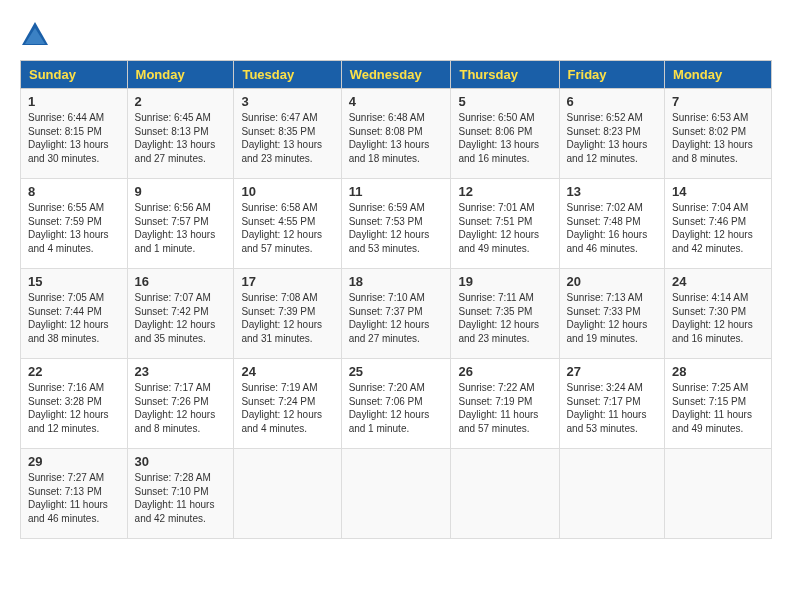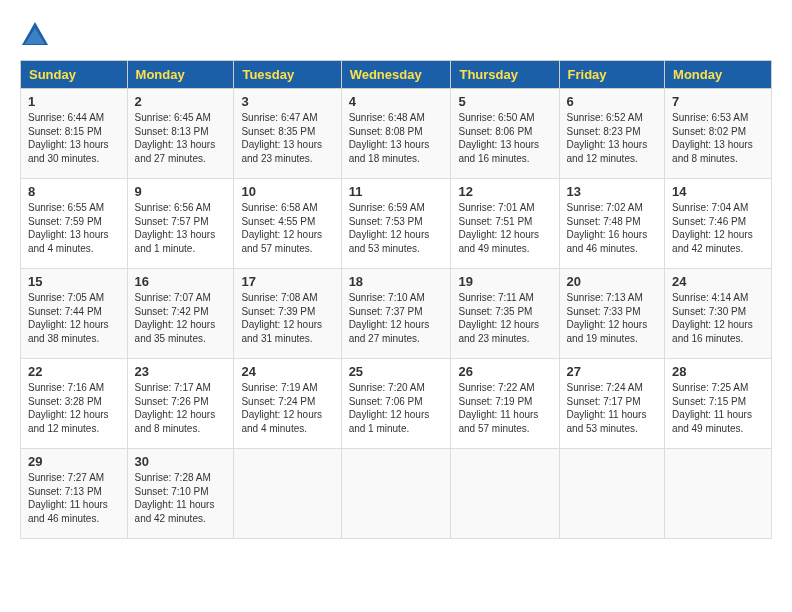--- a/index.html
+++ b/index.html
@@ -156,21 +156,21 @@
         <td><span class="day-num">19</span><span class="cell-text">Sunrise: 7:11 AM</span><br><span class="cell-text">Sunset: 7:35 PM</span><br><span class="cell-text">Daylight: 12 hours and 23 minutes.</span></td>
         <td><span class="day-num">20</span><span class="cell-text">Sunrise: 7:13 AM</span><br><span class="cell-text">Sunset: 7:33 PM</span><br><span class="cell-text">Daylight: 12 hours and 19 minutes.</span></td>
         <td><span class="day-num">24</span><span class="cell-text">Sunrise: 4:14 AM</span><br><span class="cell-text">Sunset: 7:30 PM</span><br><span class="cell-text">Daylight: 12 hours and 16 minutes.</span></td>
       </tr>
       <tr>
         <td><span class="day-num">22</span><span class="cell-text">Sunrise: 7:16 AM</span><br><span class="cell-text">Sunset: 3:28 PM</span><br><span class="cell-text">Daylight: 12 hours and 12 minutes.</span></td>
         <td><span class="day-num">23</span><span class="cell-text">Sunrise: 7:17 AM</span><br><span class="cell-text">Sunset: 7:26 PM</span><br><span class="cell-text">Daylight: 12 hours and 8 minutes.</span></td>
         <td><span class="day-num">24</span><span class="cell-text">Sunrise: 7:19 AM</span><br><span class="cell-text">Sunset: 7:24 PM</span><br><span class="cell-text">Daylight: 12 hours and 4 minutes.</span></td>
         <td><span class="day-num">25</span><span class="cell-text">Sunrise: 7:20 AM</span><br><span class="cell-text">Sunset: 7:06 PM</span><br><span class="cell-text">Daylight: 12 hours and 1 minute.</span></td>
         <td><span class="day-num">26</span><span class="cell-text">Sunrise: 7:22 AM</span><br><span class="cell-text">Sunset: 7:19 PM</span><br><span class="cell-text">Daylight: 11 hours and 57 minutes.</span></td>
-        <td><span class="day-num">27</span><span class="cell-text">Sunrise: 7:24 AM</span><br><span class="cell-text">Sunset: 7:17 PM</span><br><span class="cell-text">Daylight: 11 hours and 53 minutes.</span></td>
+        <td><span class="day-num">27</span><span class="cell-text">Sunrise: 3:24 AM</span><br><span class="cell-text">Sunset: 7:17 PM</span><br><span class="cell-text">Daylight: 11 hours and 53 minutes.</span></td>
         <td><span class="day-num">28</span><span class="cell-text">Sunrise: 7:25 AM</span><br><span class="cell-text">Sunset: 7:15 PM</span><br><span class="cell-text">Daylight: 11 hours and 49 minutes.</span></td>
       </tr>
       <tr>
         <td><span class="day-num">29</span><span class="cell-text">Sunrise: 7:27 AM</span><br><span class="cell-text">Sunset: 7:13 PM</span><br><span class="cell-text">Daylight: 11 hours and 46 minutes.</span></td>
         <td><span class="day-num">30</span><span class="cell-text">Sunrise: 7:28 AM</span><br><span class="cell-text">Sunset: 7:10 PM</span><br><span class="cell-text">Daylight: 11 hours and 42 minutes.</span></td>
         <td></td>
         <td></td>
         <td></td>
         <td></td>
         <td></td>

